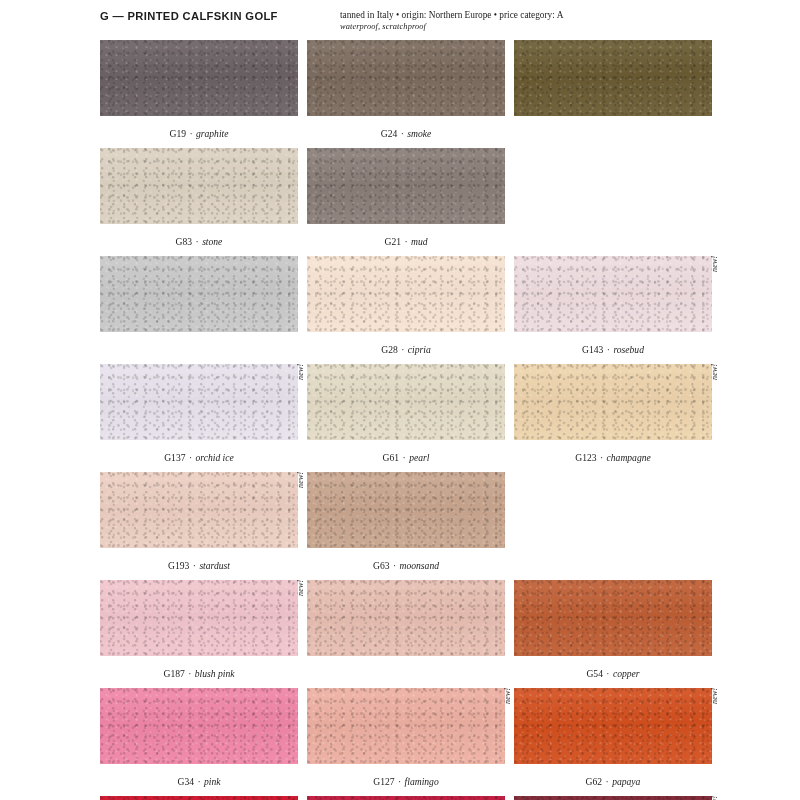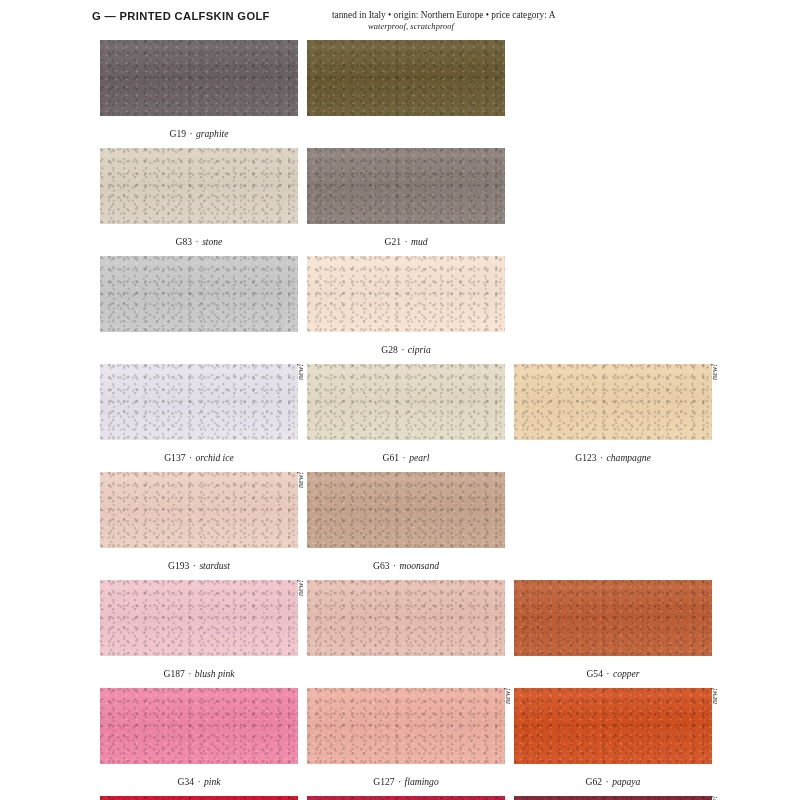--- a/index.html
+++ b/index.html
@@ -19,21 +19,21 @@
     position: relative;
     width: 800px;
     height: 800px;
     box-sizing: border-box;
     padding: 0;
   }
 
   
   .header {
     position: absolute;
-    left: 92px;
+    left: 100px;
     top: 8px;
     width: 610px;
     height: 28px;
     display: flex;
     align-items: flex-start;
   }
   .header-title {
     font-family: "Liberation Sans", sans-serif;
     font-size: 11.2px;
     font-weight: 600;
@@ -47,21 +47,20 @@
     font-family: "Liberation Serif", serif;
     font-size: 9.3px;
     color: #1c1c1c;
     line-height: 1.28;
     padding-top: 2px;
   }
   .header-meta .meta-sub {
     font-style: italic;
     font-size: 8.4px;
     letter-spacing: 0.1px;
-    margin-left: 36px;
   }
 
   
   .grid {
     position: absolute;
     left: 100px;
     top: 40px;
     width: 612px;
   }
   .row {
@@ -154,20 +153,24 @@
     </div>
   </div>
 
   <div class="grid">
       <div class="row">
         <div class="cell">
           <div class="swatch" style="background-color: rgb(108, 98, 102);"></div>
           <div class="caption"><span class="code">G19</span><span class="sep"> · </span><span class="name">graphite</span></div>
         </div>
         <div class="cell">
+          <div class="swatch" style="background-color: rgb(125, 108, 95);"></div>
+          <div class="caption"><span class="code">G24</span><span class="sep"> · </span><span class="name">smoke</span></div>
+        </div>
+        <div class="cell">
           <div class="swatch" style="background-color: rgb(107, 92, 51);"></div>
         </div>
       </div>
       <div class="row">
         <div class="cell">
           <div class="swatch" style="background-color: rgb(221, 210, 194);"></div>
           <div class="caption"><span class="code">G83</span><span class="sep"> · </span><span class="name">stone</span></div>
         </div>
         <div class="cell">
           <div class="swatch" style="background-color: rgb(138, 126, 120);"></div>
@@ -175,20 +178,25 @@
         </div>
       </div>
       <div class="row">
         <div class="cell">
           <div class="swatch" style="background-color: rgb(201, 201, 201);"></div>
         </div>
         <div class="cell">
           <div class="swatch" style="background-color: rgb(247, 227, 210);"></div>
           <div class="caption"><span class="code">G28</span><span class="sep"> · </span><span class="name">cipria</span></div>
         </div>
+        <div class="cell">
+          <div class="swatch" style="background-color: rgb(239, 221, 224);"></div>
+          <div class="new-tag">new!</div>
+          <div class="caption"><span class="code">G143</span><span class="sep"> · </span><span class="name">rosebud</span></div>
+        </div>
       </div>
       <div class="row">
         <div class="cell">
           <div class="swatch" style="background-color: rgb(232, 226, 236);"></div>
           <div class="new-tag">new!</div>
           <div class="caption"><span class="code">G137</span><span class="sep"> · </span><span class="name">orchid ice</span></div>
         </div>
         <div class="cell">
           <div class="swatch" style="background-color: rgb(228, 220, 198);"></div>
           <div class="caption"><span class="code">G61</span><span class="sep"> · </span><span class="name">pearl</span></div>

